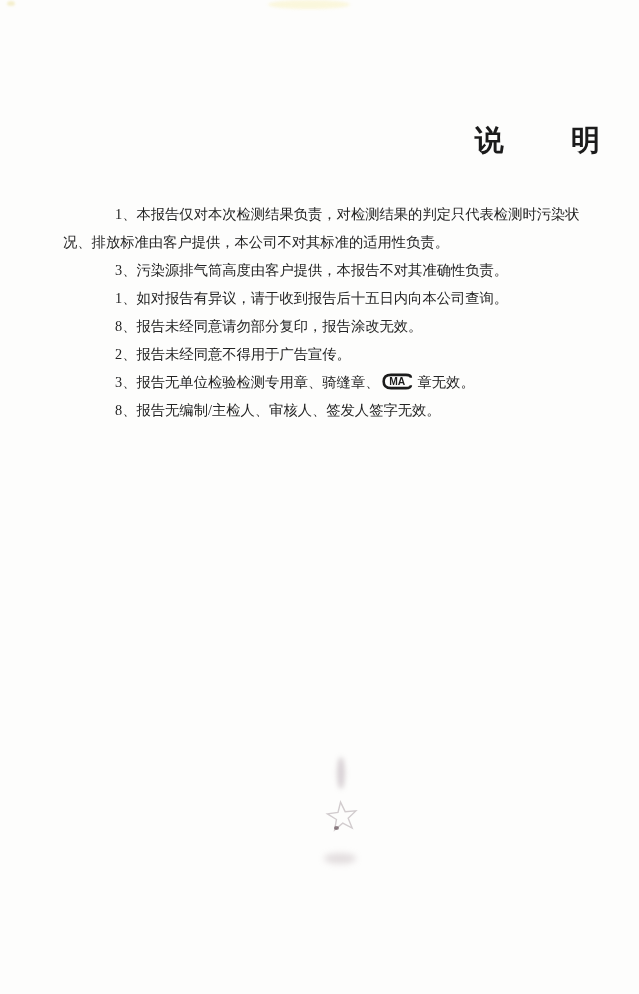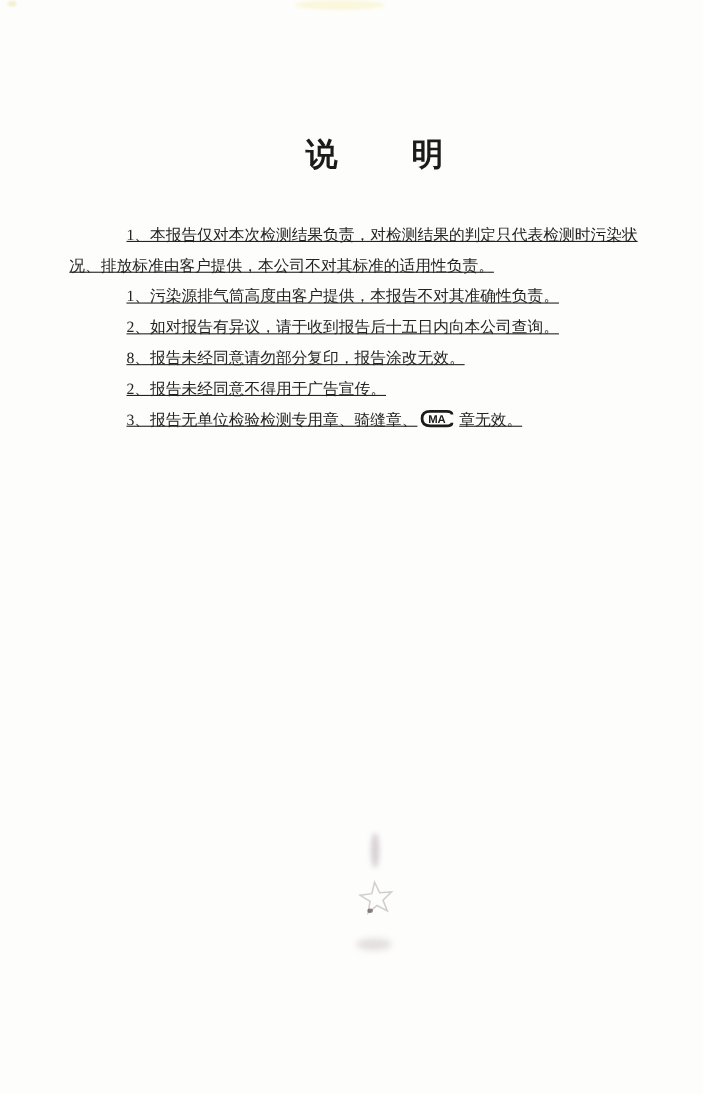--- a/index.html
+++ b/index.html
@@ -16,30 +16,30 @@
     position:absolute; left:268px; top:0; width:82px; height:9px;
     background:#faf5d2; opacity:.75; filter:blur(1.5px); border-radius:50%;
   }
   .speck-corner {
     position:absolute; left:7px; top:1px; width:8px; height:5px;
     background:#efe6ae; opacity:.6; filter:blur(1px); border-radius:50%;
   }
   
   .title {
     position:absolute; top:121px; left:63px; width:520px; margin:0;
-    text-align:center; transform:translateX(18px);
+    text-align:right; transform:translateX(18px);
     font-size:29px; font-weight:bold; letter-spacing:1px; word-spacing:2.0em;
     color:#1b1b1b;
   }
   
   .notes {
     position:absolute; top:200px; left:63px; width:520px;
     font-size:14.3px; line-height:28px; letter-spacing:0;
   }
-  .note { margin:0; text-indent:52px;text-decoration:underline; }
+  .note { margin:0; text-indent:52px; }
   
   .cma { display:inline-block; vertical-align:-3px; margin:0 3px 0 2px; line-height:0; }
   .cma svg { display:block; }
   
   .bleed-star { position:absolute; left:325px; top:799px; opacity:.30; }
   .bleed-smudge-a {
     position:absolute; left:337px; top:757px; width:8px; height:32px;
     background:rgba(150,130,140,.35); filter:blur(2.5px); border-radius:50%;
   }
   .bleed-smudge-b {
@@ -56,28 +56,29 @@
 
 <div class="page">
 
   <div class="smudge-top"></div>
   <div class="speck-corner"></div>
 
   <h1 class="title">说 明</h1>
 
   <div class="notes">
     <p class="note">1、本报告仅对本次检测结果负责，对检测结果的判定只代表检测时污染状况、排放标准由客户提供，本公司不对其标准的适用性负责。</p>
-    <p class="note">1、污染源排气筒高度由客户提供，本报告不对其准确性负责。</p>
-    <p class="note">2、如对报告有异议，请于收到报告后十五日内向本公司查询。</p>
+    <p class="note">3、污染源排气筒高度由客户提供，本报告不对其准确性负责。</p>
+    <p class="note">1、如对报告有异议，请于收到报告后十五日内向本公司查询。</p>
     <p class="note">8、报告未经同意请勿部分复印，报告涂改无效。</p>
     <p class="note">2、报告未经同意不得用于广告宣传。</p>
     <p class="note"><span>3、报告无单位检验检测专用章、骑缝章、</span><span class="cma"><svg width="33" height="17" viewBox="0 0 40 20" aria-hidden="true">
             <path d="M35 5.5 Q35 2 29 2 L11 2 Q2 2 2 10 Q2 18 11 18 L29 18 Q35 18 35 14.5" fill="none" stroke="#1c1c1c" stroke-width="3.1"></path>
             <text x="18.5" y="14.6" text-anchor="middle" font-size="12.5" font-weight="bold" font-family="Liberation Sans, DejaVu Sans, sans-serif" fill="#1c1c1c">MA</text>
           </svg></span><span>章无效。</span></p>
+    <p class="note">8、报告无编制/主检人、审核人、签发人签字无效。</p>
   </div>
 
   <div class="bleed-smudge-a"></div>
   <div class="bleed-star">
     <svg width="34" height="34" viewBox="0 0 34 34" aria-hidden="true">
       <path d="M17 3 L20.6 13 L31.3 13.4 L22.9 19.9 L25.8 30.1 L17 24.2 L8.2 30.1 L11.1 19.9 L2.7 13.4 L13.4 13 Z" fill="none" stroke="rgba(95,75,85,0.9)" stroke-width="1.4" transform="rotate(-6 17 17)"></path>
     </svg>
   </div>
   <div class="bleed-dot"></div>
   <div class="bleed-smudge-b"></div>

